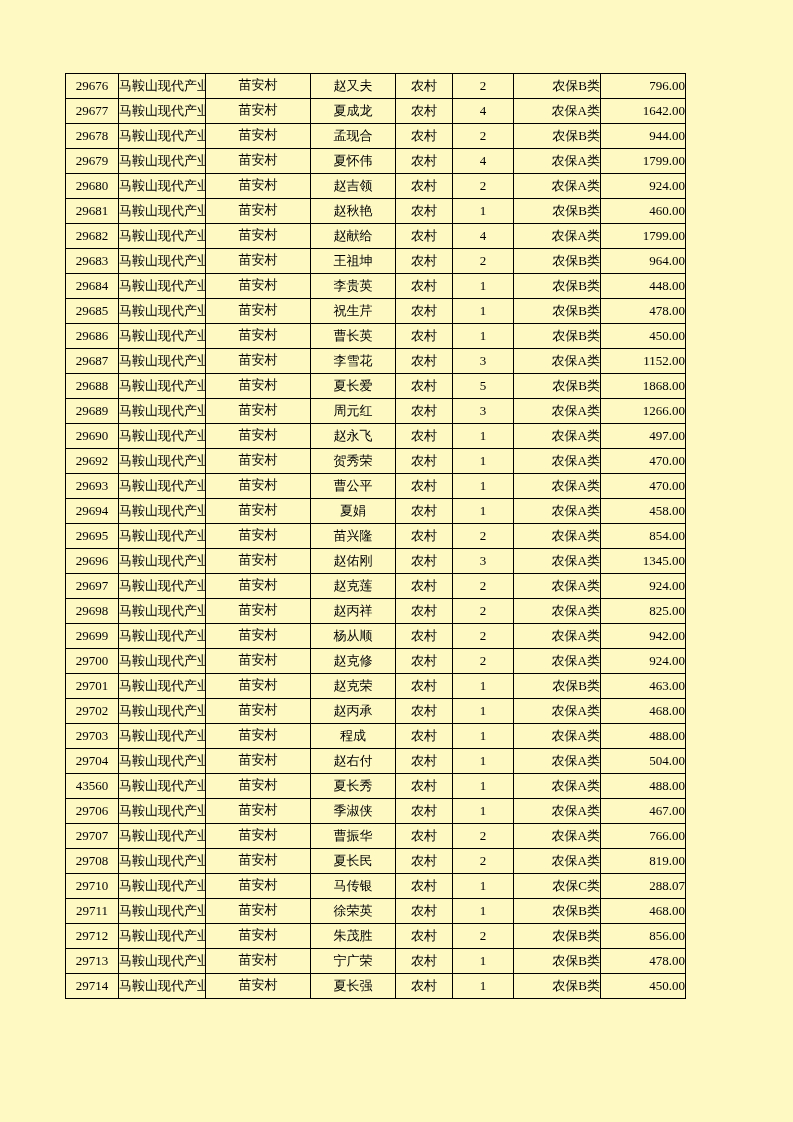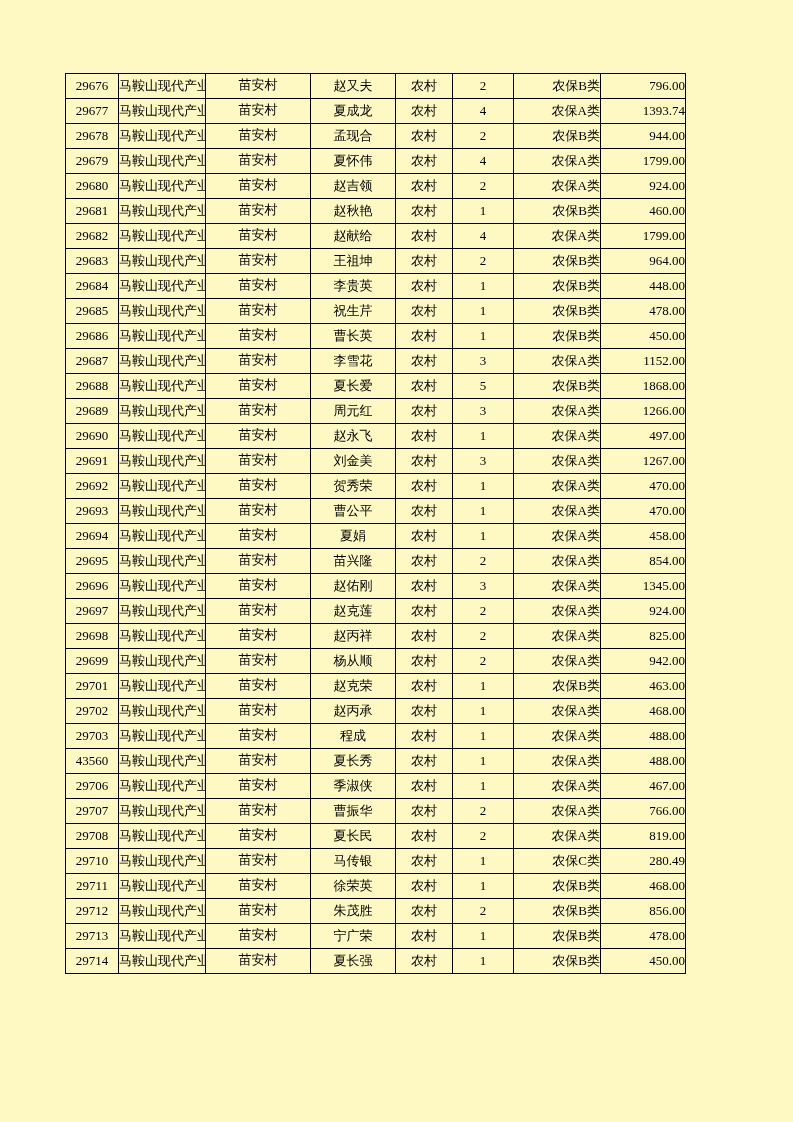--- a/index.html
+++ b/index.html
@@ -75,21 +75,21 @@
           <td class="c-amt">796.00</td>
         </tr>
         <tr>
           <td class="c-serial">29677</td>
           <td class="c-zone">马鞍山现代产业</td>
           <td class="c-village">苗安村</td>
           <td class="c-name">夏成龙</td>
           <td class="c-type">农村</td>
           <td class="c-count">4</td>
           <td class="c-ins">农保A类</td>
-          <td class="c-amt">1393.74</td>
+          <td class="c-amt">1642.00</td>
         </tr>
         <tr>
           <td class="c-serial">29678</td>
           <td class="c-zone">马鞍山现代产业</td>
           <td class="c-village">苗安村</td>
           <td class="c-name">孟现合</td>
           <td class="c-type">农村</td>
           <td class="c-count">2</td>
           <td class="c-ins">农保B类</td>
           <td class="c-amt">944.00</td>
@@ -208,77 +208,67 @@
           <td class="c-serial">29690</td>
           <td class="c-zone">马鞍山现代产业</td>
           <td class="c-village">苗安村</td>
           <td class="c-name">赵永飞</td>
           <td class="c-type">农村</td>
           <td class="c-count">1</td>
           <td class="c-ins">农保A类</td>
           <td class="c-amt">497.00</td>
         </tr>
         <tr>
-          <td class="c-serial">29691</td>
-          <td class="c-zone">马鞍山现代产业</td>
-          <td class="c-village">苗安村</td>
-          <td class="c-name">刘金美</td>
+          <td class="c-serial">29692</td>
+          <td class="c-zone">马鞍山现代产业</td>
+          <td class="c-village">苗安村</td>
+          <td class="c-name">贺秀荣</td>
+          <td class="c-type">农村</td>
+          <td class="c-count">1</td>
+          <td class="c-ins">农保A类</td>
+          <td class="c-amt">470.00</td>
+        </tr>
+        <tr>
+          <td class="c-serial">29693</td>
+          <td class="c-zone">马鞍山现代产业</td>
+          <td class="c-village">苗安村</td>
+          <td class="c-name">曹公平</td>
+          <td class="c-type">农村</td>
+          <td class="c-count">1</td>
+          <td class="c-ins">农保A类</td>
+          <td class="c-amt">470.00</td>
+        </tr>
+        <tr>
+          <td class="c-serial">29694</td>
+          <td class="c-zone">马鞍山现代产业</td>
+          <td class="c-village">苗安村</td>
+          <td class="c-name">夏娟</td>
+          <td class="c-type">农村</td>
+          <td class="c-count">1</td>
+          <td class="c-ins">农保A类</td>
+          <td class="c-amt">458.00</td>
+        </tr>
+        <tr>
+          <td class="c-serial">29695</td>
+          <td class="c-zone">马鞍山现代产业</td>
+          <td class="c-village">苗安村</td>
+          <td class="c-name">苗兴隆</td>
+          <td class="c-type">农村</td>
+          <td class="c-count">2</td>
+          <td class="c-ins">农保A类</td>
+          <td class="c-amt">854.00</td>
+        </tr>
+        <tr>
+          <td class="c-serial">29696</td>
+          <td class="c-zone">马鞍山现代产业</td>
+          <td class="c-village">苗安村</td>
+          <td class="c-name">赵佑刚</td>
           <td class="c-type">农村</td>
           <td class="c-count">3</td>
           <td class="c-ins">农保A类</td>
-          <td class="c-amt">1267.00</td>
-        </tr>
-        <tr>
-          <td class="c-serial">29692</td>
-          <td class="c-zone">马鞍山现代产业</td>
-          <td class="c-village">苗安村</td>
-          <td class="c-name">贺秀荣</td>
-          <td class="c-type">农村</td>
-          <td class="c-count">1</td>
-          <td class="c-ins">农保A类</td>
-          <td class="c-amt">470.00</td>
-        </tr>
-        <tr>
-          <td class="c-serial">29693</td>
-          <td class="c-zone">马鞍山现代产业</td>
-          <td class="c-village">苗安村</td>
-          <td class="c-name">曹公平</td>
-          <td class="c-type">农村</td>
-          <td class="c-count">1</td>
-          <td class="c-ins">农保A类</td>
-          <td class="c-amt">470.00</td>
-        </tr>
-        <tr>
-          <td class="c-serial">29694</td>
-          <td class="c-zone">马鞍山现代产业</td>
-          <td class="c-village">苗安村</td>
-          <td class="c-name">夏娟</td>
-          <td class="c-type">农村</td>
-          <td class="c-count">1</td>
-          <td class="c-ins">农保A类</td>
-          <td class="c-amt">458.00</td>
-        </tr>
-        <tr>
-          <td class="c-serial">29695</td>
-          <td class="c-zone">马鞍山现代产业</td>
-          <td class="c-village">苗安村</td>
-          <td class="c-name">苗兴隆</td>
-          <td class="c-type">农村</td>
-          <td class="c-count">2</td>
-          <td class="c-ins">农保A类</td>
-          <td class="c-amt">854.00</td>
-        </tr>
-        <tr>
-          <td class="c-serial">29696</td>
-          <td class="c-zone">马鞍山现代产业</td>
-          <td class="c-village">苗安村</td>
-          <td class="c-name">赵佑刚</td>
-          <td class="c-type">农村</td>
-          <td class="c-count">3</td>
-          <td class="c-ins">农保A类</td>
           <td class="c-amt">1345.00</td>
         </tr>
         <tr>
           <td class="c-serial">29697</td>
           <td class="c-zone">马鞍山现代产业</td>
           <td class="c-village">苗安村</td>
           <td class="c-name">赵克莲</td>
           <td class="c-type">农村</td>
           <td class="c-count">2</td>
           <td class="c-ins">农保A类</td>
@@ -298,20 +288,30 @@
           <td class="c-serial">29699</td>
           <td class="c-zone">马鞍山现代产业</td>
           <td class="c-village">苗安村</td>
           <td class="c-name">杨从顺</td>
           <td class="c-type">农村</td>
           <td class="c-count">2</td>
           <td class="c-ins">农保A类</td>
           <td class="c-amt">942.00</td>
         </tr>
         <tr>
+          <td class="c-serial">29700</td>
+          <td class="c-zone">马鞍山现代产业</td>
+          <td class="c-village">苗安村</td>
+          <td class="c-name">赵克修</td>
+          <td class="c-type">农村</td>
+          <td class="c-count">2</td>
+          <td class="c-ins">农保A类</td>
+          <td class="c-amt">924.00</td>
+        </tr>
+        <tr>
           <td class="c-serial">29701</td>
           <td class="c-zone">马鞍山现代产业</td>
           <td class="c-village">苗安村</td>
           <td class="c-name">赵克荣</td>
           <td class="c-type">农村</td>
           <td class="c-count">1</td>
           <td class="c-ins">农保B类</td>
           <td class="c-amt">463.00</td>
         </tr>
         <tr>
@@ -328,20 +328,30 @@
           <td class="c-serial">29703</td>
           <td class="c-zone">马鞍山现代产业</td>
           <td class="c-village">苗安村</td>
           <td class="c-name">程成</td>
           <td class="c-type">农村</td>
           <td class="c-count">1</td>
           <td class="c-ins">农保A类</td>
           <td class="c-amt">488.00</td>
         </tr>
         <tr>
+          <td class="c-serial">29704</td>
+          <td class="c-zone">马鞍山现代产业</td>
+          <td class="c-village">苗安村</td>
+          <td class="c-name">赵右付</td>
+          <td class="c-type">农村</td>
+          <td class="c-count">1</td>
+          <td class="c-ins">农保A类</td>
+          <td class="c-amt">504.00</td>
+        </tr>
+        <tr>
           <td class="c-serial">43560</td>
           <td class="c-zone">马鞍山现代产业</td>
           <td class="c-village">苗安村</td>
           <td class="c-name">夏长秀</td>
           <td class="c-type">农村</td>
           <td class="c-count">1</td>
           <td class="c-ins">农保A类</td>
           <td class="c-amt">488.00</td>
         </tr>
         <tr>
@@ -375,21 +385,21 @@
           <td class="c-amt">819.00</td>
         </tr>
         <tr>
           <td class="c-serial">29710</td>
           <td class="c-zone">马鞍山现代产业</td>
           <td class="c-village">苗安村</td>
           <td class="c-name">马传银</td>
           <td class="c-type">农村</td>
           <td class="c-count">1</td>
           <td class="c-ins">农保C类</td>
-          <td class="c-amt">280.49</td>
+          <td class="c-amt">288.07</td>
         </tr>
         <tr>
           <td class="c-serial">29711</td>
           <td class="c-zone">马鞍山现代产业</td>
           <td class="c-village">苗安村</td>
           <td class="c-name">徐荣英</td>
           <td class="c-type">农村</td>
           <td class="c-count">1</td>
           <td class="c-ins">农保B类</td>
           <td class="c-amt">468.00</td>

